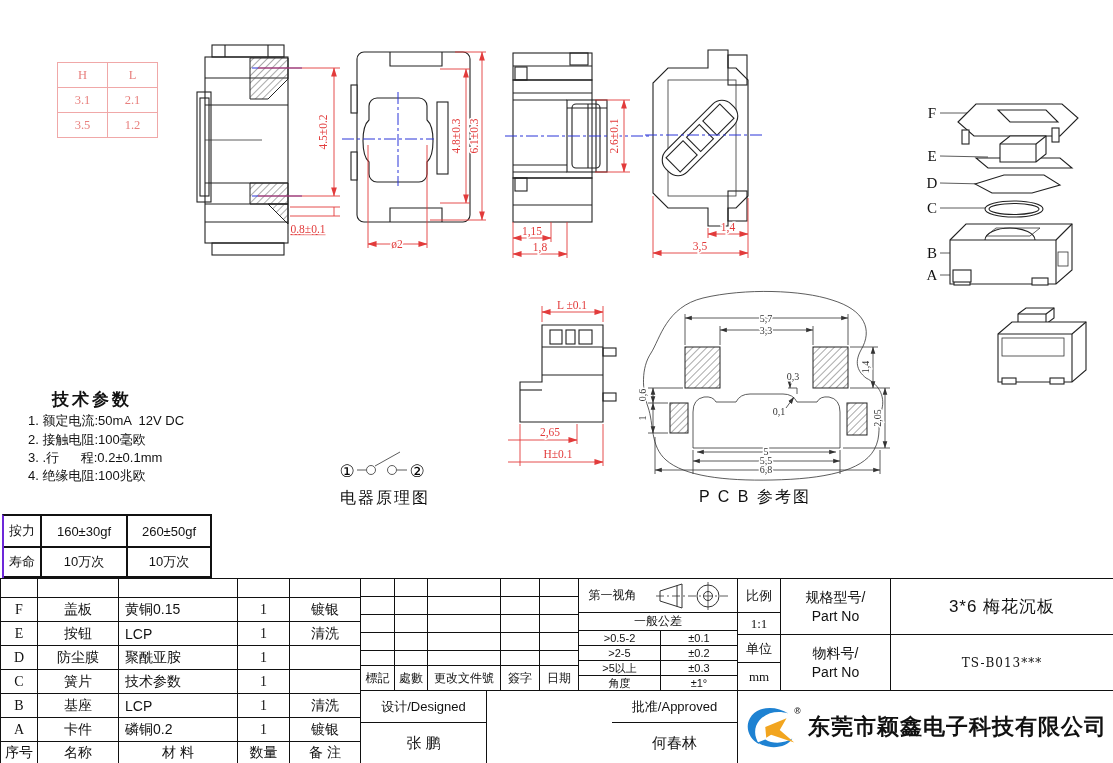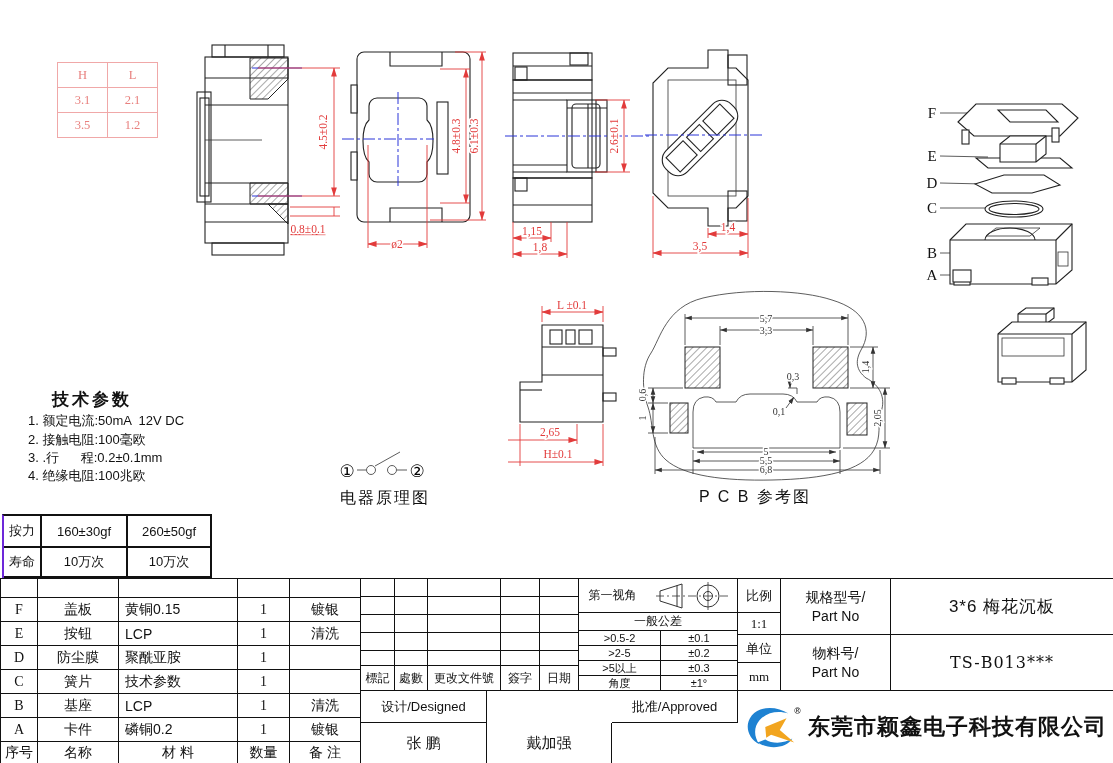--- a/index.html
+++ b/index.html
@@ -29,21 +29,21 @@
   
   #ftable{position:absolute;left:2px;top:514px;width:210px;height:64px;border-top:2px solid #111;border-left:2px solid #6d28d9}
   #ftable .c{position:absolute;border-right:2px solid #111;border-bottom:2px solid #111;display:flex;align-items:center;justify-content:center;font-size:13px}
   
   #btable{position:absolute;left:0;top:578px;width:1113px;height:185px;border-top:1.5px solid #111;border-left:1px solid #111}
   .cell{position:absolute;border-right:1px solid #111;border-bottom:1px solid #111;display:flex;align-items:center;justify-content:center;font-size:14px;overflow:hidden}
   .cell.lft{justify-content:flex-start;padding-left:6px}
   .f11{font-size:11px}.f12{font-size:12px}.f13{font-size:13px}.f15{font-size:15px}
   .serif{font-family:"Liberation Serif",serif}
   .spec{font-size:17px;letter-spacing:1px}
-  .mat{font-size:16px;font-family:"DejaVu Serif",serif;letter-spacing:1px}
+  .mat{font-size:12px;font-family:"DejaVu Serif",serif;letter-spacing:1px}
   .twoline{flex-direction:column;line-height:1.35;font-size:14px}
   .company{justify-content:flex-start;padding-left:6px;gap:6px;font-size:22px;font-weight:700;letter-spacing:1px}
   .va{gap:19px;font-size:12px}
 </style>
 </head>
 <body>
 
 <svg class="layer" width="1113" height="515" viewBox="0 0 1113 515">
   <defs>
     <pattern id="hatch" patternUnits="userSpaceOnUse" width="5" height="5" patternTransform="rotate(45)">
@@ -443,21 +443,21 @@
   <div class="cell spec" style="left:890px;top:0;width:223px;height:56px">3*6 梅花沉板</div>
   <div class="cell twoline" style="left:780px;top:56px;width:110px;height:56px">
     <span>物料号/</span>
     <span>Part No</span>
   </div>
   <div class="cell mat" style="left:890px;top:56px;width:223px;height:56px">TS-B013***</div>
 
   <div class="cell f13" style="left:360px;top:112px;width:126px;height:32px">设计/Designed</div>
   <div class="cell f13" style="left:611px;top:112px;width:126px;height:32px">批准/Approved</div>
   <div class="cell f15" style="left:360px;top:144px;width:126px;height:41px">张 鹏</div>
-  <div class="cell f15" style="left:486px;top:144px;width:125px;height:41px">戴加强</div>
+  <div class="cell f15" style="left:611px;top:144px;width:126px;height:41px">何春林</div>
 
   <div class="cell company" style="left:737px;top:112px;width:376px;height:73px" actable="false">
     <svg width="58" height="48" viewBox="0 0 60 48">
       <path d="M46,10 C34,2 16,2 8,12 C0,22 4,36 16,42 C10,34 10,24 16,17 C24,8 36,7 46,10 Z" fill="#1e82d2"></path>
       <path d="M14,40 C26,48 44,46 50,36 C42,41 30,42 22,37 Z" fill="#1e82d2"></path>
       <polygon points="22,24 44,15 37,27 52,40 28,32 23,35" fill="#f2a51f"></polygon>
       <text x="52" y="11" font-size="9" fill="#333">®</text>
     </svg>
     <span>东莞市颖鑫电子科技有限公司</span>
   </div>

